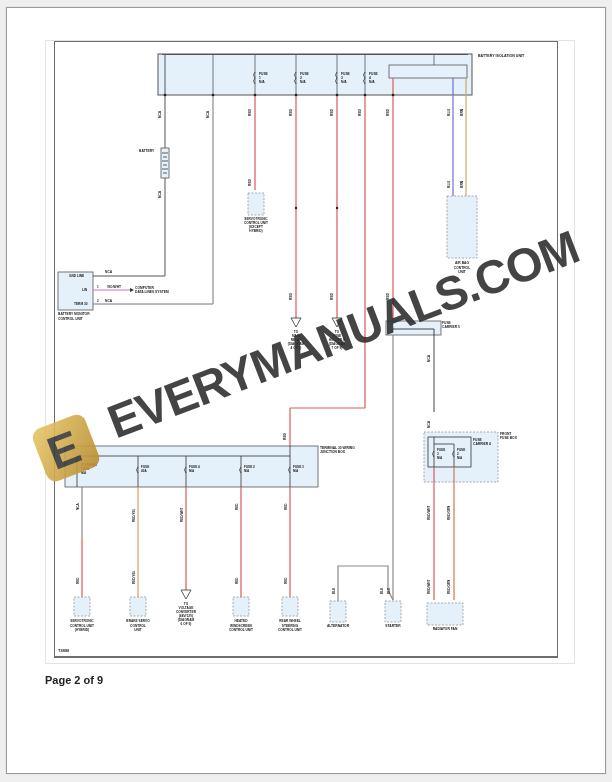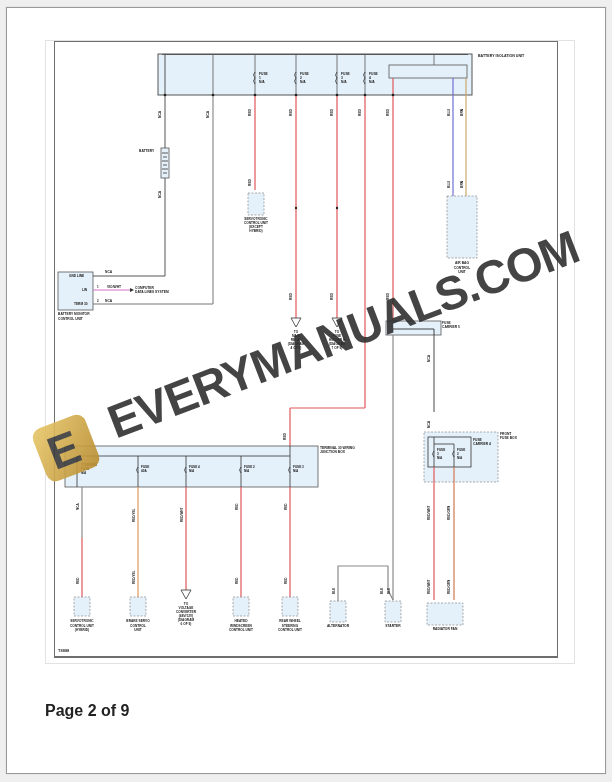--- a/index.html
+++ b/index.html
@@ -2,21 +2,21 @@
 <html><head>
 <meta charset="utf-8">
 <style>
   html,body{margin:0;padding:0;}
   body{width:612px;height:782px;background:#efefef;position:relative;overflow:hidden;font-family:"Liberation Sans",sans-serif;}
   .page{position:absolute;left:6px;top:7px;width:598px;height:765px;background:#fff;border:1px solid #9a9a9a;box-shadow:0 0 1px #bbb;}
   .frame-outer{position:absolute;left:45px;top:40px;width:528px;height:622px;border:1px solid #e2e2e2;}
   .frame{position:absolute;left:54px;top:41px;width:502px;height:614px;border:1px solid #6e6e6e;border-bottom:2px solid #6e6e6e;background:#fff;}
   svg{position:absolute;left:0;top:0;}
   .t{font-family:"Liberation Sans",sans-serif;font-weight:bold;fill:#222;}
-  .pageno{position:absolute;left:45px;top:702px;font-size:16px;font-weight:bold;color:#222;font-family:"Liberation Sans",sans-serif;}
+  .pageno{position:absolute;left:45px;top:674px;font-size:11px;font-weight:bold;color:#222;font-family:"Liberation Sans",sans-serif;}
   .docid{position:absolute;left:58px;top:648px;font-size:4px;font-weight:bold;color:#333;}
   .wm-text{position:absolute;left:100px;top:398px;font-size:47px;font-weight:bold;color:#2b2b2b;opacity:0.88;transform-origin:0 0;transform:rotate(-21deg);letter-spacing:-1px;font-family:"Liberation Sans",sans-serif;white-space:nowrap;}
   .wm-logo{position:absolute;left:38px;top:420px;width:56px;height:56px;border-radius:10px;background:linear-gradient(135deg,#e8c86a,#b88a2c);opacity:0.9;transform:rotate(-21deg);}
   .wm-logo span{position:absolute;left:10px;top:2px;font-size:46px;font-weight:bold;color:#3a3a3a;font-family:"Liberation Sans",sans-serif;}
 </style>
 </head>
 <body>
 
 <div class="page"></div>
 <div class="frame-outer"></div>

